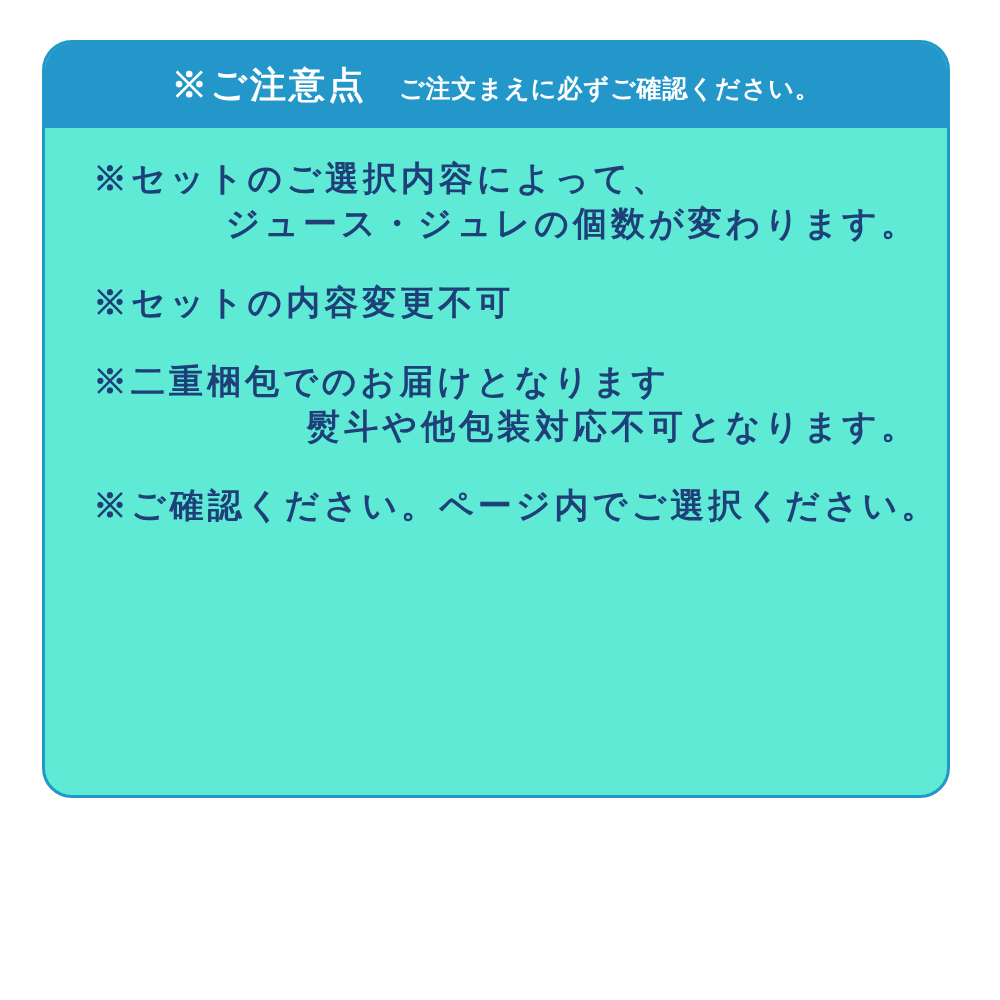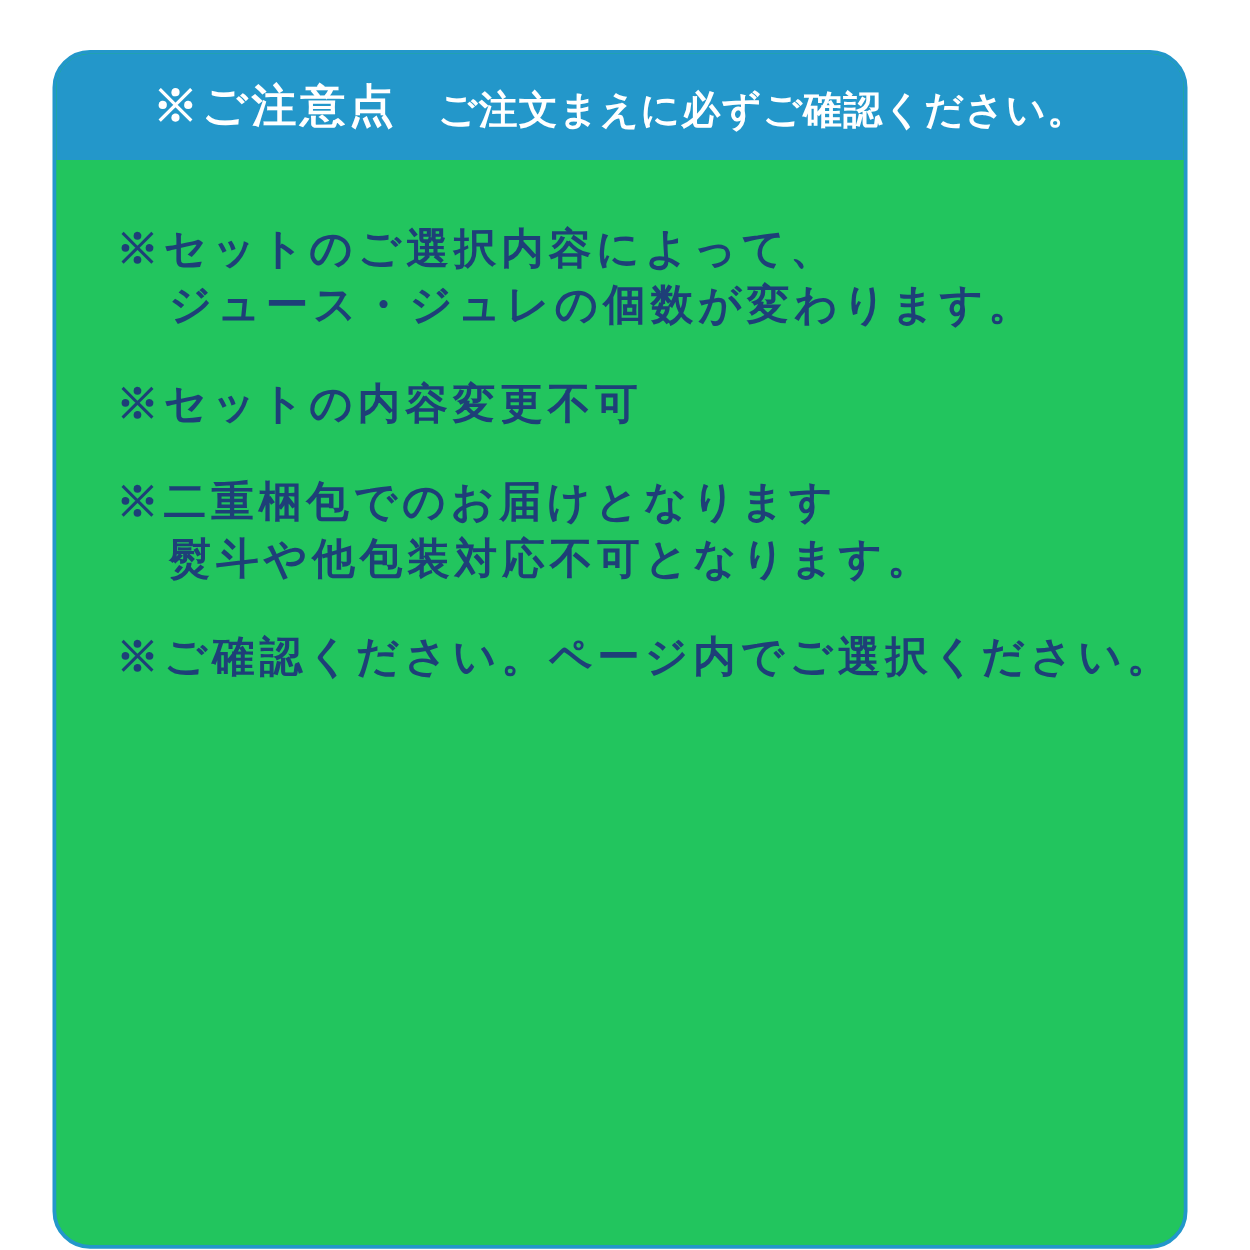--- a/index.html
+++ b/index.html
@@ -15,65 +15,65 @@
     width: 1000px;
     height: 1000px;
     background: #ffffff;
     overflow: hidden;
   }
   .notice-card {
     position: absolute;
     left: 42px;
     top: 40px;
     width: 908px;
-    height: 959px;
+    height: 758px;
     box-sizing: border-box;
-    background: #22c55e;
+    background: #5eead4;
     border: 3px solid #2397ca;
     border-radius: 30px;
     overflow: hidden;
   }
   .notice-header {
     height: 85px;
     background: #2397ca;
     display: flex;
     align-items: center;
     justify-content: center;
     gap: 32px;
     color: #ffffff;
     white-space: nowrap;
   }
   .notice-header .title {
     font-size: 36px;
     font-weight: 700;
     letter-spacing: 3px;
   }
   .notice-header .subtitle {
-    font-size: 31px;
+    font-size: 25px;
     font-weight: 700;
     letter-spacing: 1px;
     padding-top: 5px;
   }
   .notice-body {
-    padding: 52px 28px 0 48px;
+    padding: 28px 28px 0 48px;
     color: #1e3f78;
     font-size: 34px;
     font-weight: 600;
     letter-spacing: 4px;
-    font-family: Liberation Mono, monospace;
   }
   .note {
     margin: 0 0 34px 0;
   }
   .note .line {
     line-height: 45px;
     white-space: nowrap;
   }
   .note .line.cont {
     padding-left: 42px;
+    text-align: right;
   }
 </style>
 </head>
 <body>
 
 <div class="page">
   <section class="notice-card">
 
     <header class="notice-header">
       <span class="title">※ご注意点</span>

